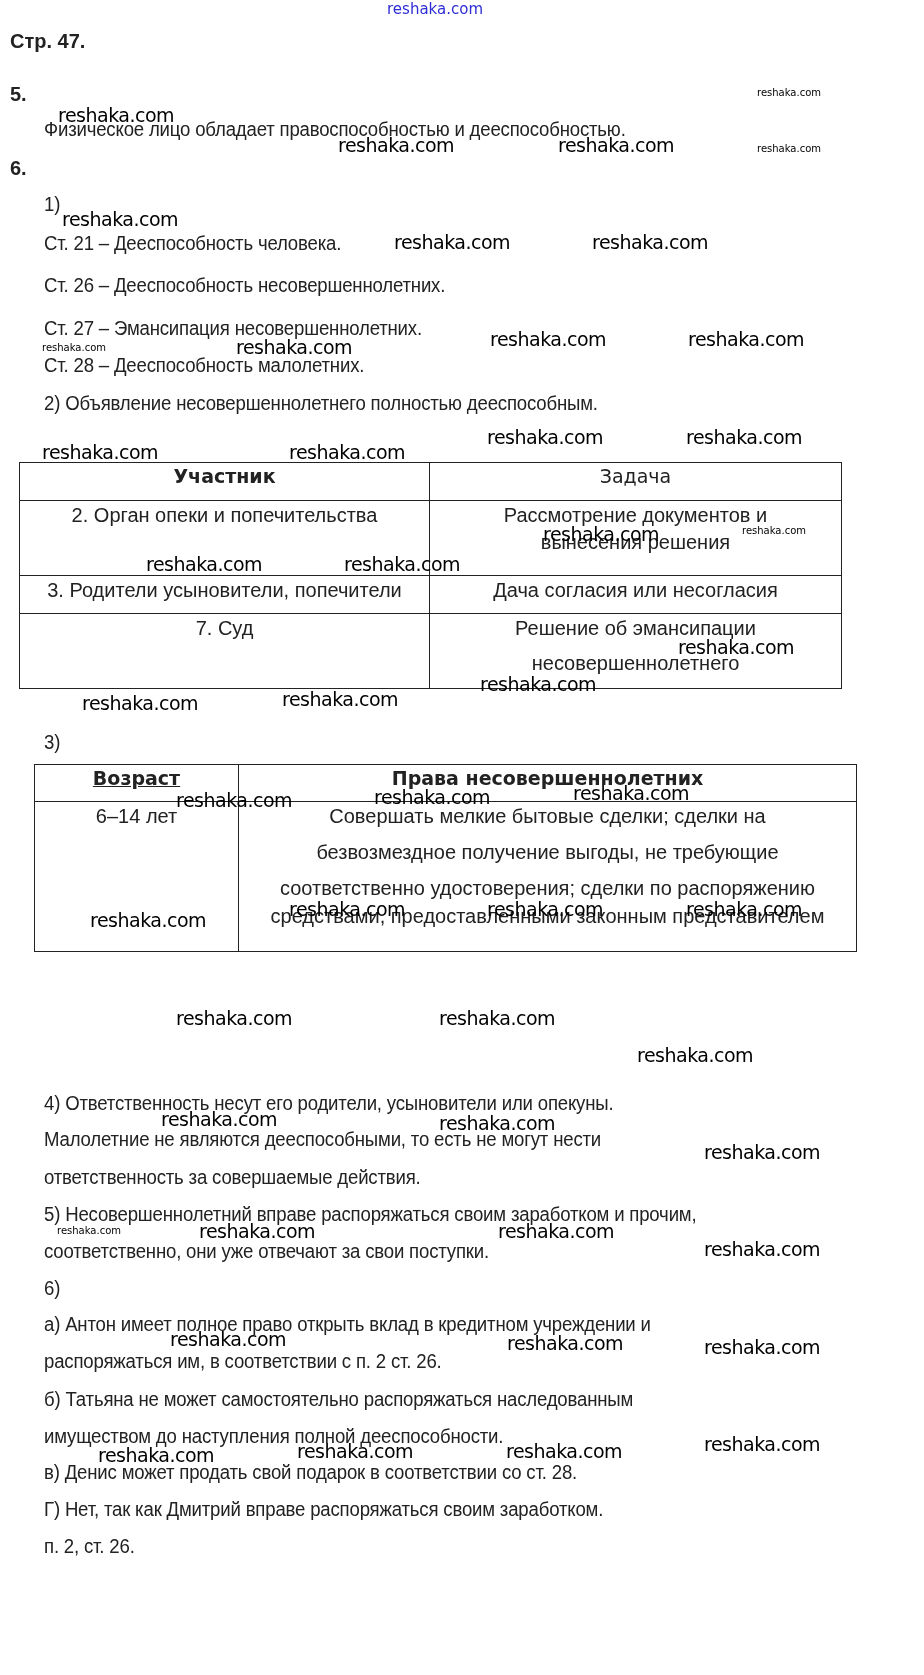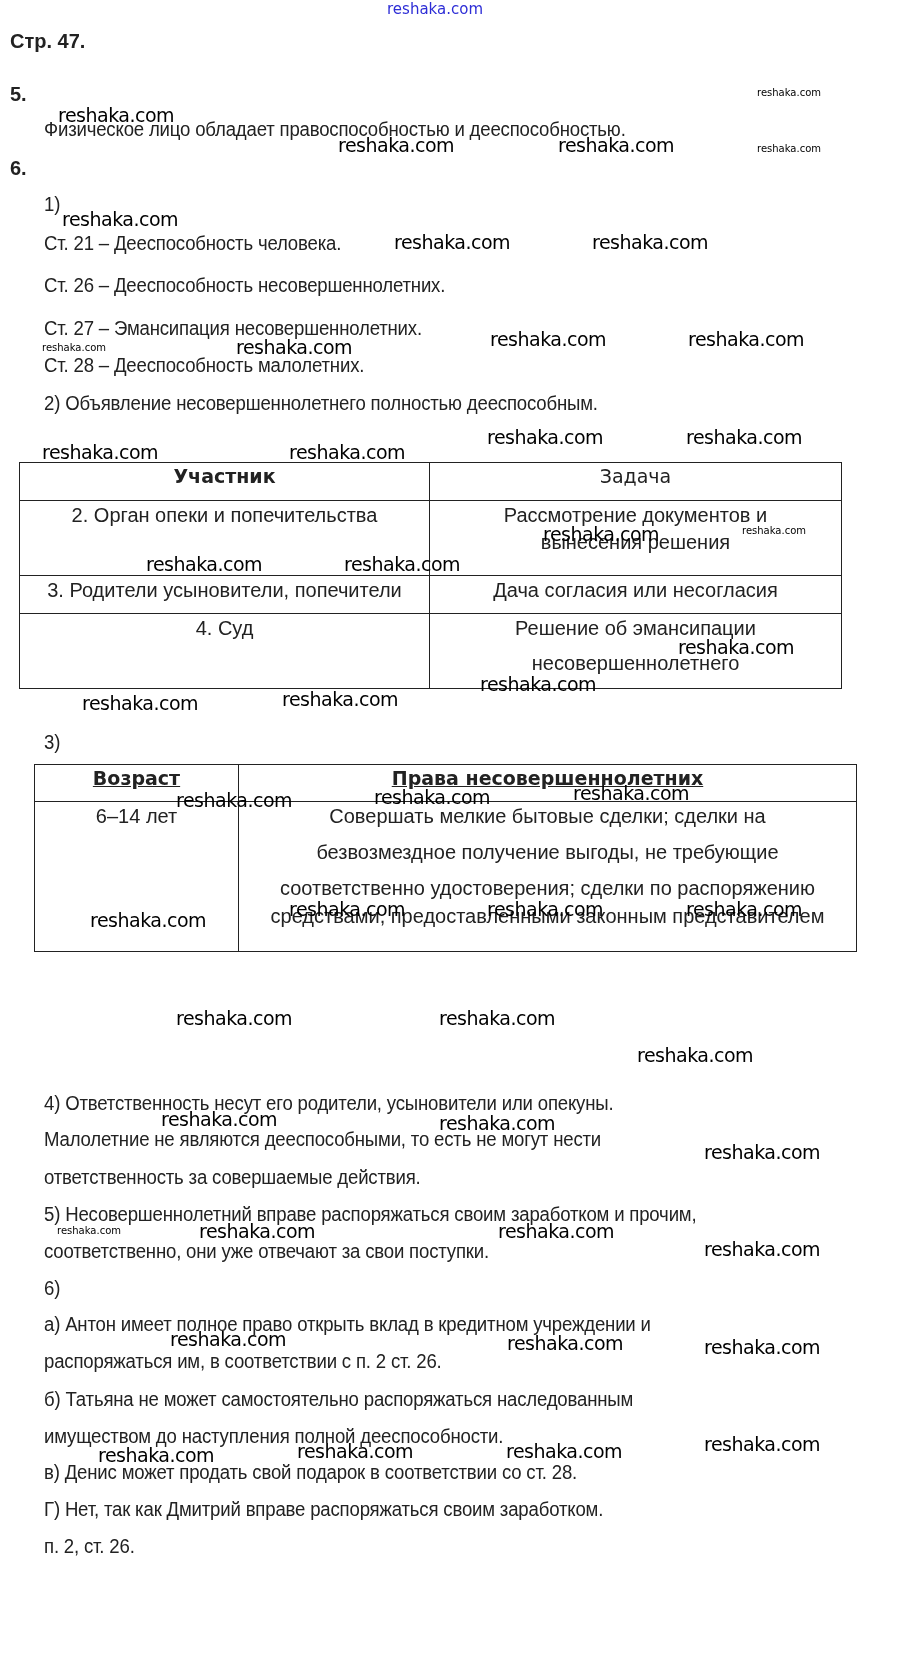--- a/index.html
+++ b/index.html
@@ -63,41 +63,41 @@
   <tr style="height:38px">
     <td>
           <span class="ln" style="padding-top:3px">3. Родители усыновители, попечители</span>
         </td>
     <td>
           <span class="ln" style="padding-top:3px">Дача согласия или несогласия</span>
         </td>
   </tr>
   <tr style="height:75px">
     <td>
-          <span class="ln" style="padding-top:3px">4. Суд</span>
+          <span class="ln" style="padding-top:3px">7. Суд</span>
         </td>
     <td>
           <span class="ln" style="padding-top:3px">Решение об эмансипации</span>
           <span class="ln" style="padding-top:12px">несовершеннолетнего</span>
         </td>
   </tr>
 </tbody>
   </table>
 
 <div class="abs txt" style="left:44px;top:731px;">3)</div>
 
 <table class="doc" style="left:34px;top:764px;width:822px;">
   <colgroup>
       <col style="width:204px">
       <col style="width:618px">
     </colgroup>
   <tbody>
       <tr style="height:37px">
     <th><span class="hdr-bold" style="position:relative;top:2px;text-decoration:underline;">Возраст</span></th>
-    <th><span class="hdr-bold" style="position:relative;top:2px;text-decoration:underline;">Права несовершеннолетних</span></th>
+    <th><span class="hdr-bold" style="position:relative;top:2px;">Права несовершеннолетних</span></th>
   </tr>
   <tr style="height:150px">
     <td>
           <span class="ln" style="padding-top:3px">6–14 лет</span>
         </td>
     <td>
       <span class="ln" style="padding-top:3px">Совершать мелкие бытовые сделки; сделки на</span>
       <span class="ln" style="padding-top:13px">безвозмездное получение выгоды, не требующие</span>
       <span class="ln" style="padding-top:13px">соответственно удостоверения; сделки по распоряжению</span>
       <span class="ln" style="padding-top:5px">средствами, предоставленными законным представителем</span>

